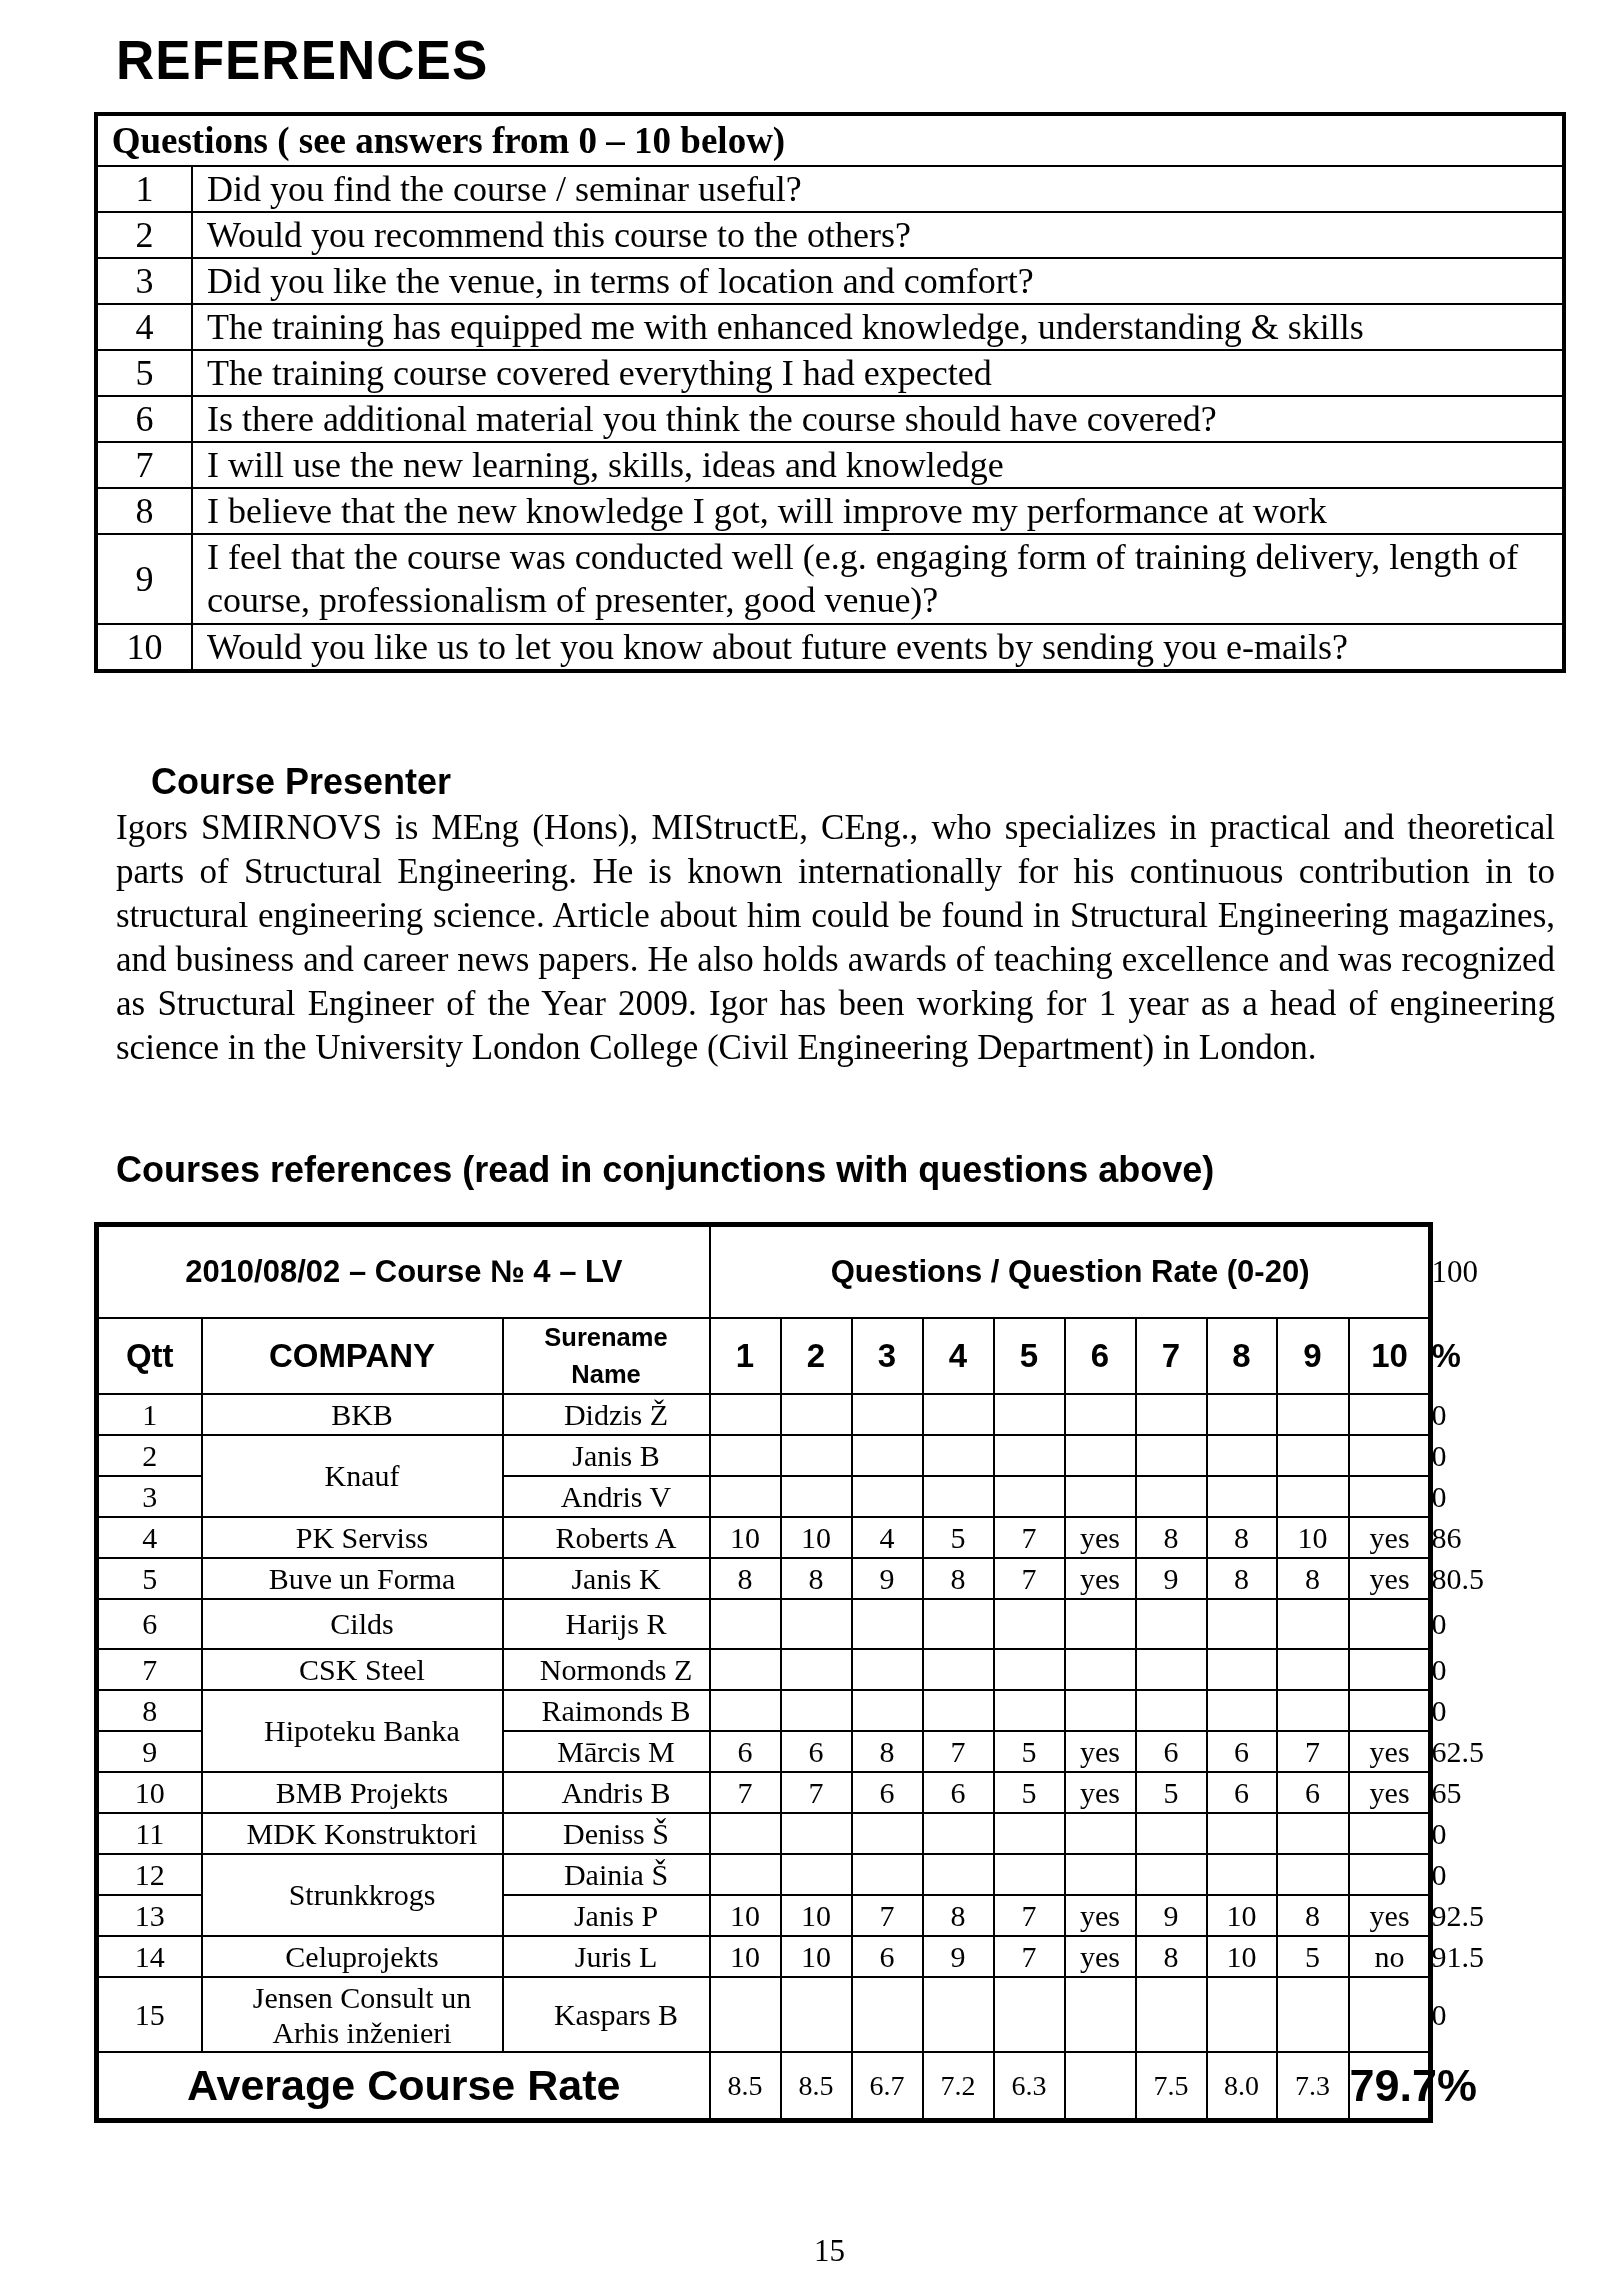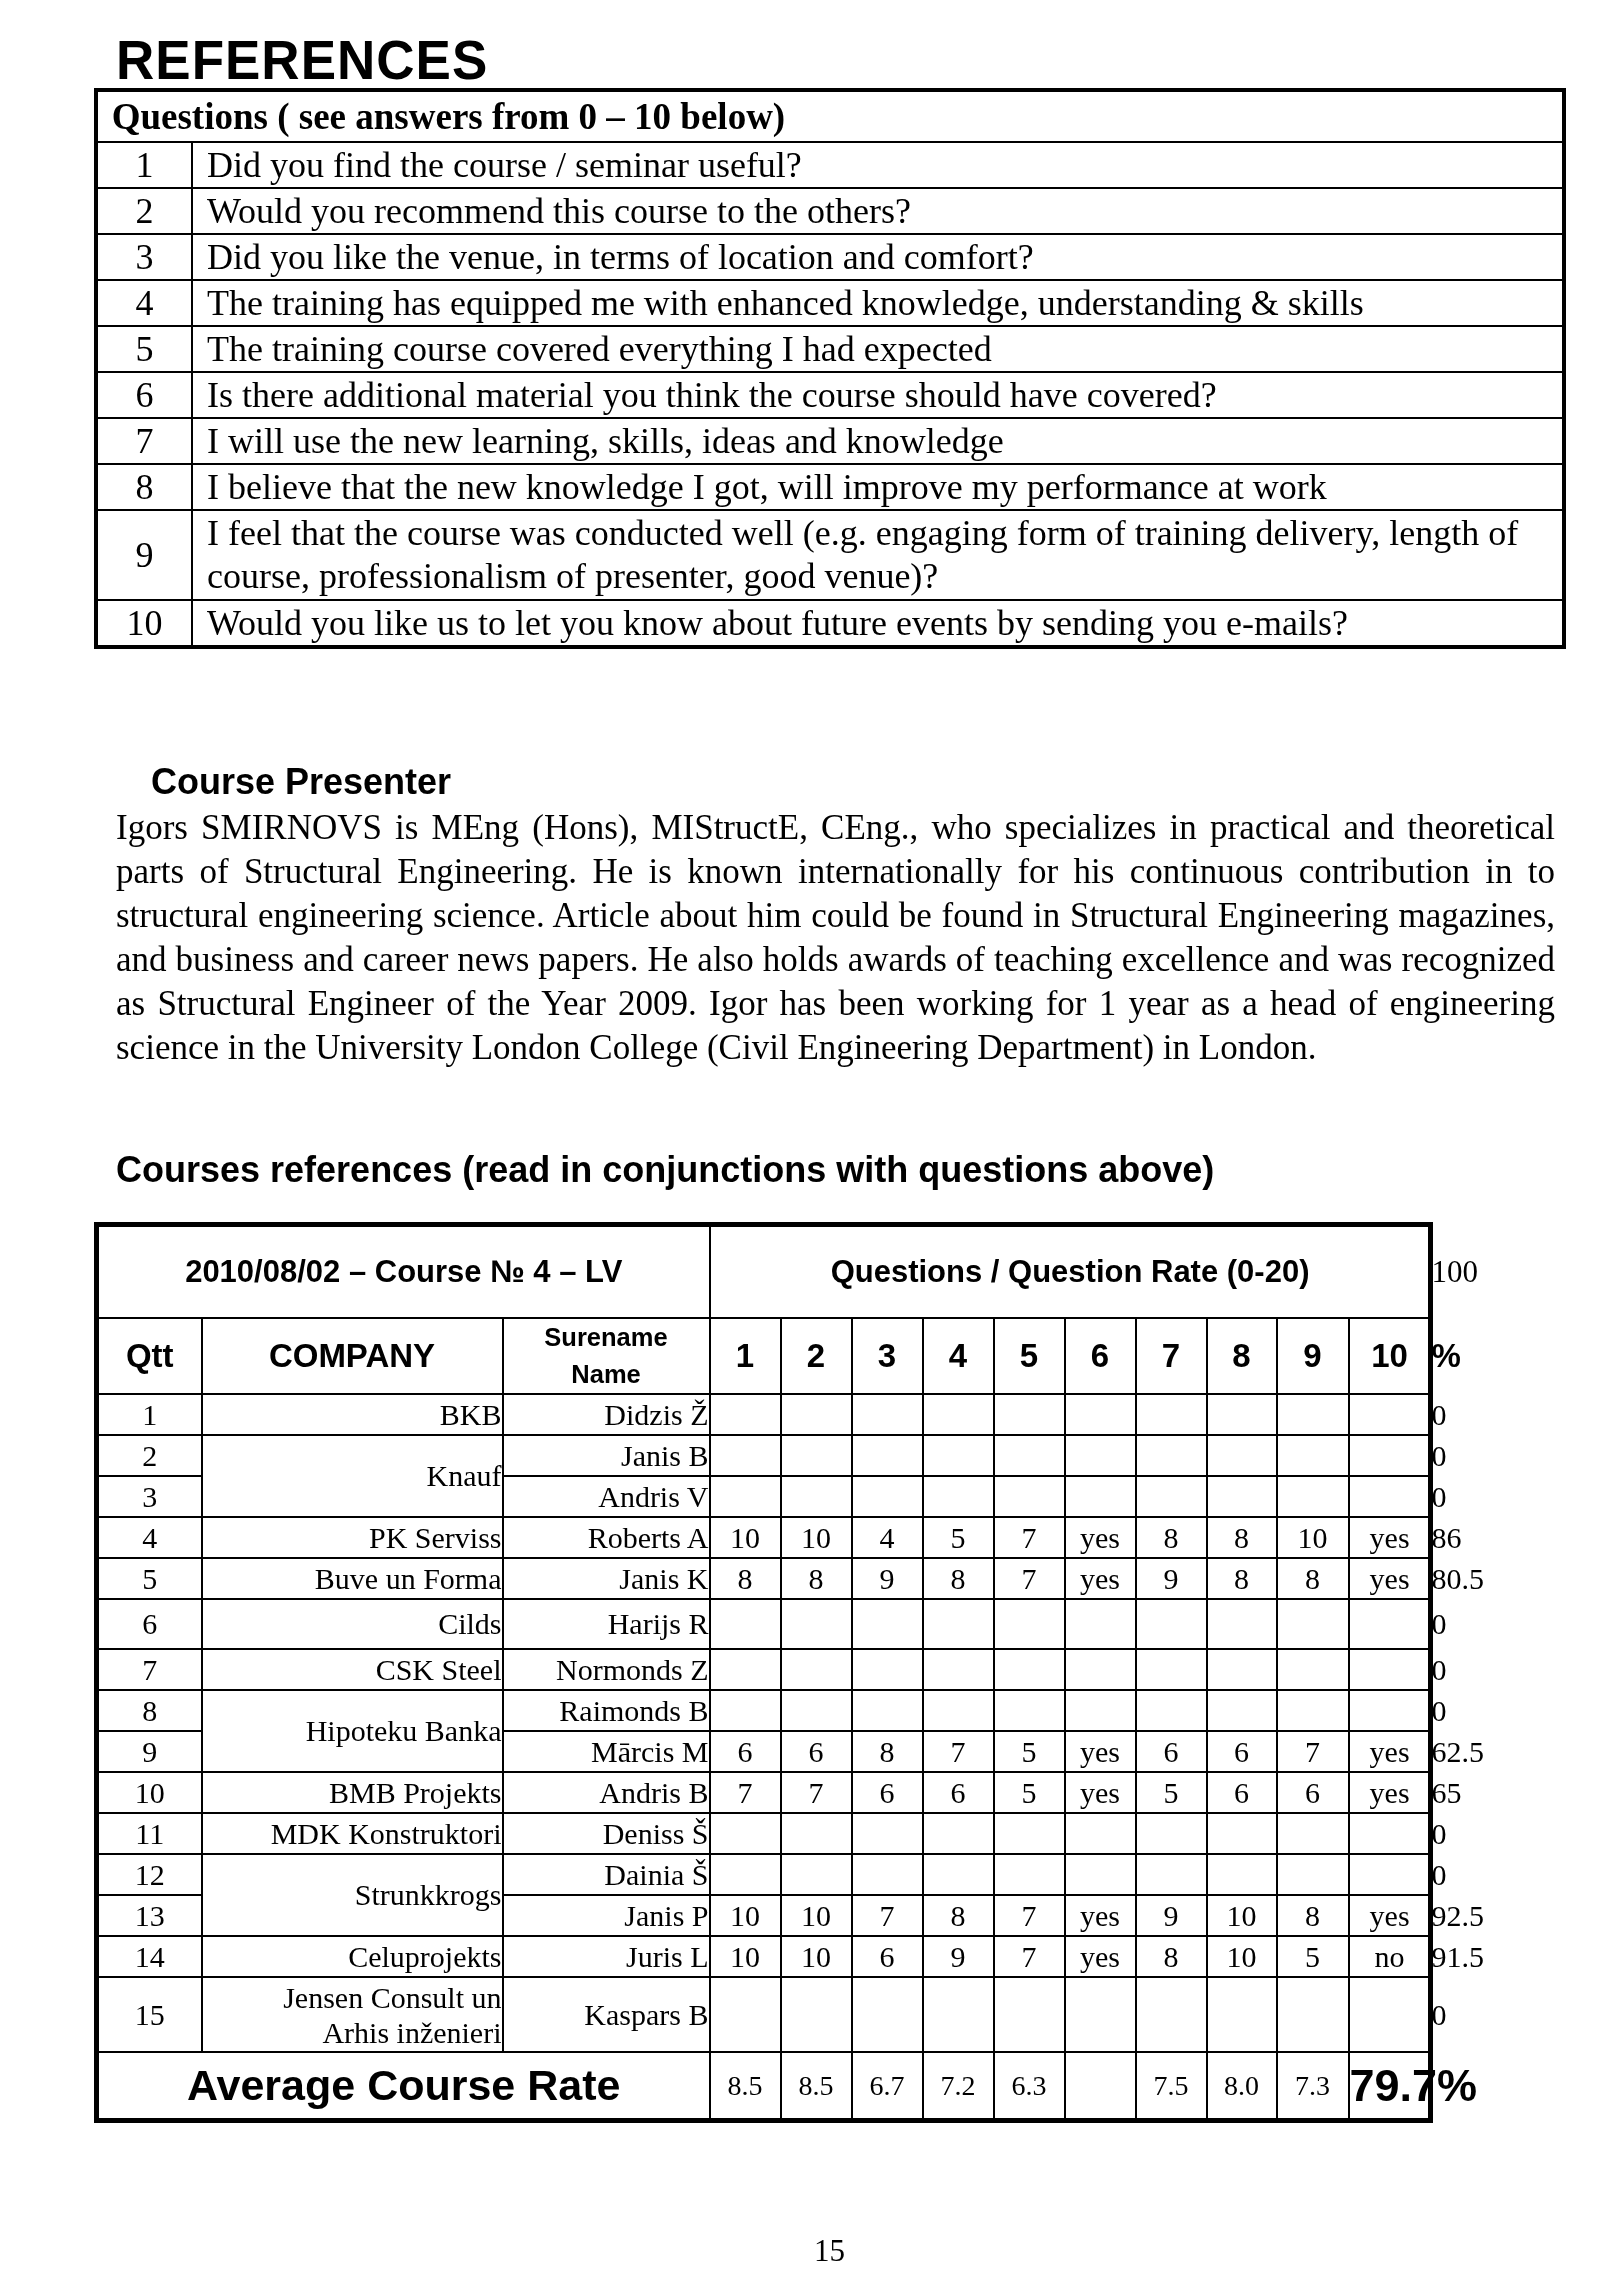--- a/index.html
+++ b/index.html
@@ -1,31 +1,31 @@
 <!DOCTYPE html>
 <html><head>
 <meta charset="utf-8">
 <style>
   html, body { margin:0; padding:0; background:#fff; }
   body { width:1621px; height:2293px; position:relative; overflow:hidden; color:#000; }
   .sans { font-family:"Liberation Sans", "DejaVu Sans", sans-serif; }
   .serif { font-family:"Liberation Serif", "DejaVu Serif", serif; }
   #title { position:absolute; left:116px; top:29px; font-size:53px; font-weight:bold; letter-spacing:1px; transform:scaleY(1.05); }
-  #qtable { position:absolute; left:94px; top:88px; width:1472px; border-collapse:collapse; border:4.9px solid #000; table-layout:fixed; }
+  #qtable { position:absolute; left:94px; top:112px; width:1472px; border-collapse:collapse; border:4.9px solid #000; table-layout:fixed; }
   #qtable td { border:2.9px solid #000; padding:0; font-size:36px; line-height:43px; }
   #qtable .hdr { font-weight:bold; padding-left:13.7px; height:49px; font-size:37px; }
   #qtable .num { width:96px; text-align:center; }
   #qtable .txt { padding-left:14px; height:44px; }
   #qtable tr.tall td { height:88px; }
   #presenter-h { position:absolute; left:116px; top:761px; font-size:36px; font-weight:bold;margin-left:35px; }
   #presenter-p { position:absolute; left:116px; top:806px; width:1439px; font-size:35px; line-height:44px; text-align:justify; margin:0; }
   #refs-h { position:absolute; left:116px; top:1149px; font-size:36px; font-weight:bold; }
   #rtable { position:absolute; left:94px; top:1222px; width:1296px; border-collapse:collapse; border:5.9px solid #000; table-layout:fixed; }
   #rtable td { border:2.9px solid #000; padding:0; text-align:center; font-size:30px; vertical-align:middle; }
-  #rtable td.left { text-align:right; padding-left:20px; }
+  #rtable td.left { text-align:center; padding-left:20px; }
   #rtable .bh { font-family:"Liberation Sans", "DejaVu Sans", sans-serif; font-weight:bold; }
   #rtable tr.h1 td { height:90px; font-size:31px; }
   #rtable tr.h2 td { height:72px; font-size:33px; }
   #rtable tr.h2 td.sn { font-size:25.5px; line-height:37px; }
   #rtable tr.r td { height:39px; }
   #rtable tr.r6 td { height:48px; }
   #rtable tr.r15 td { height:73px; line-height:35px; }
   #rtable tr.avg td { height:65px; font-size:28px; }
   #rtable tr.avg td.avglabel { font-size:43px; }
   #rtable tr.avg td.avgtotal { font-size:45px; }

